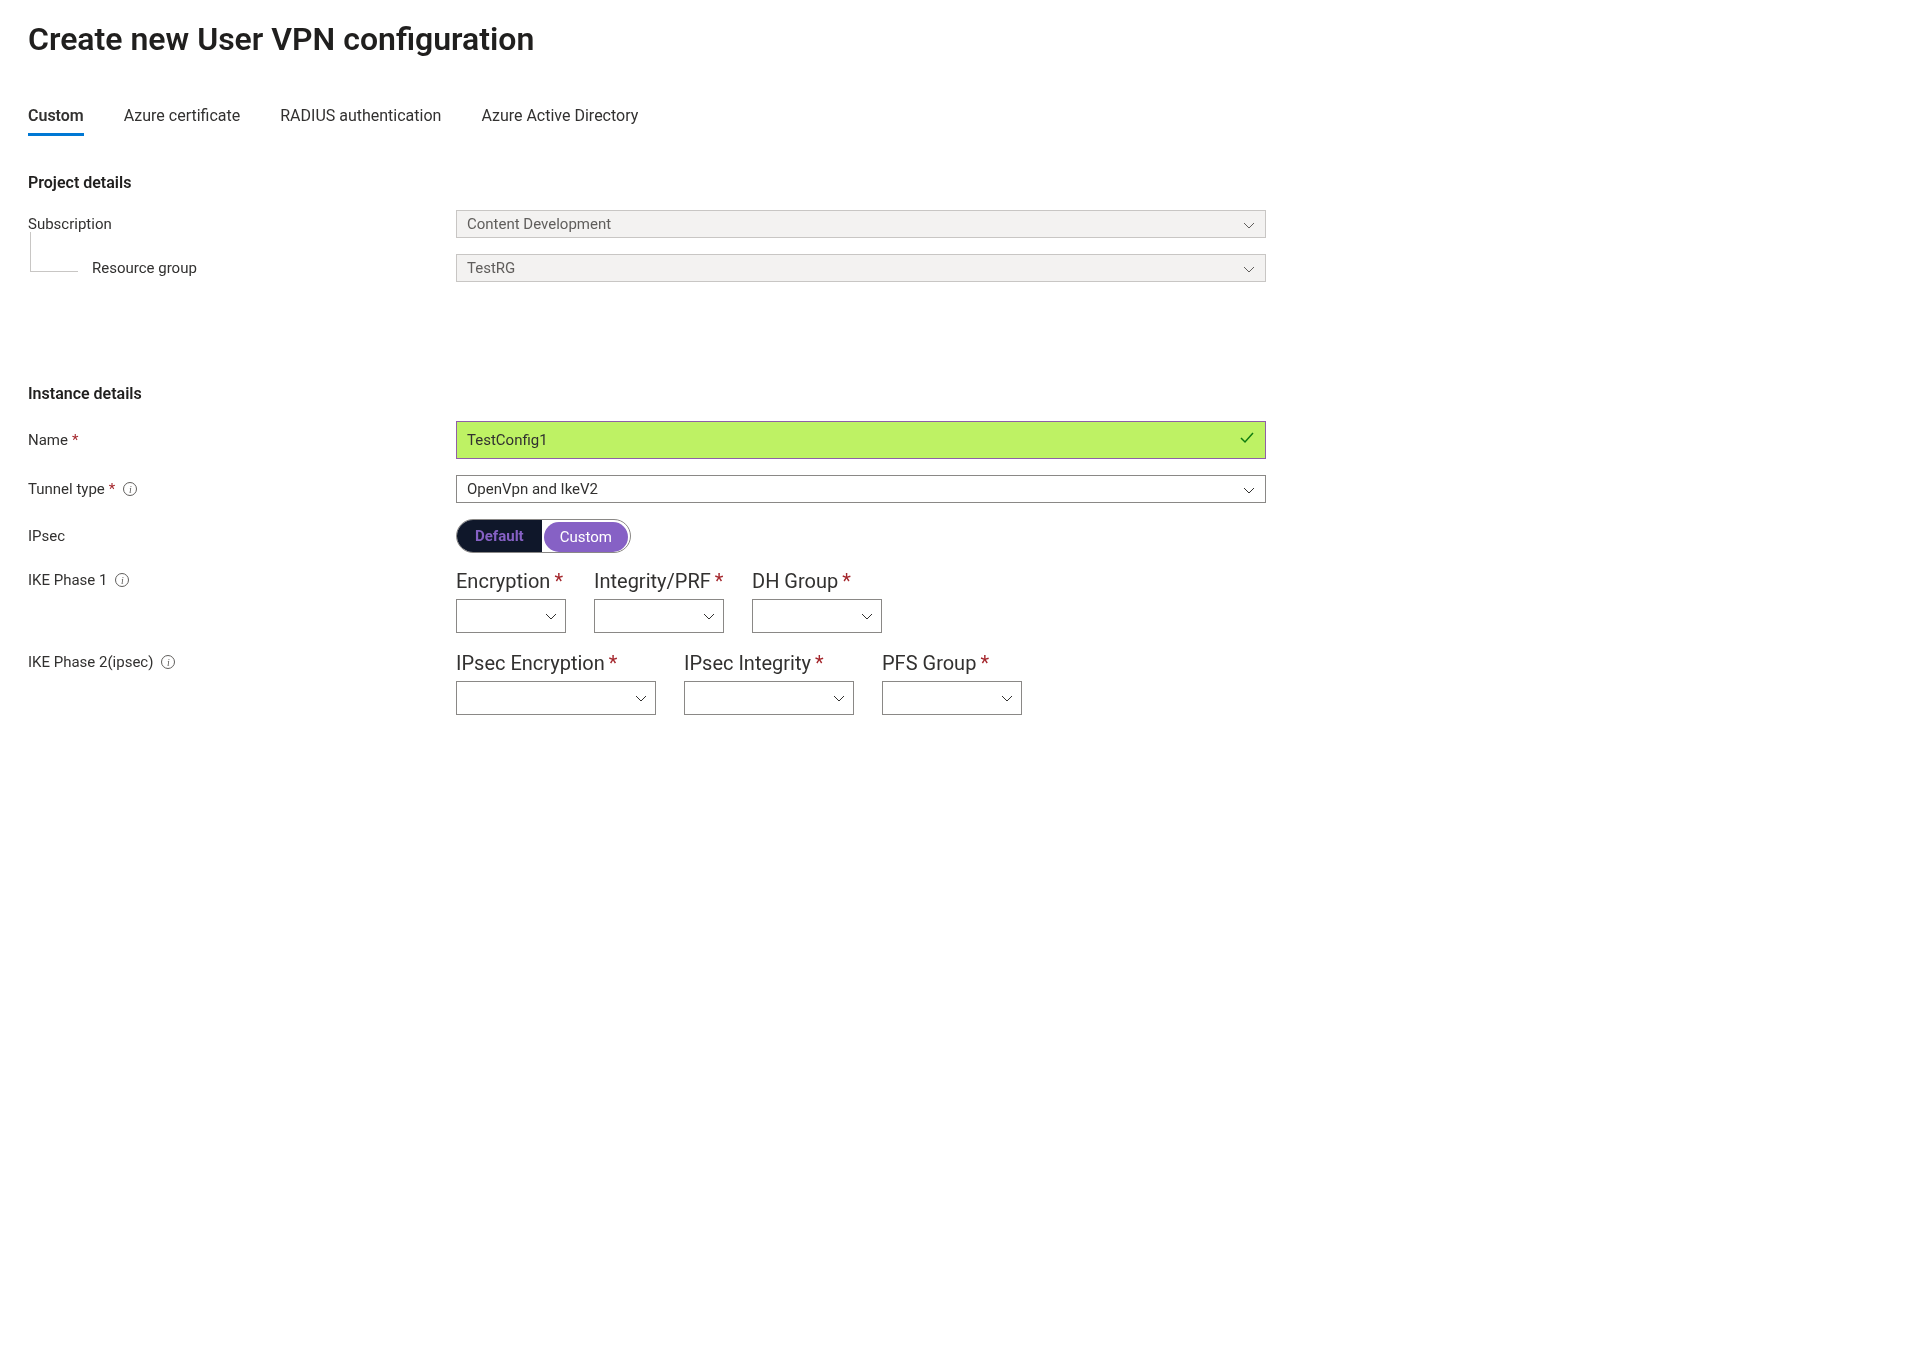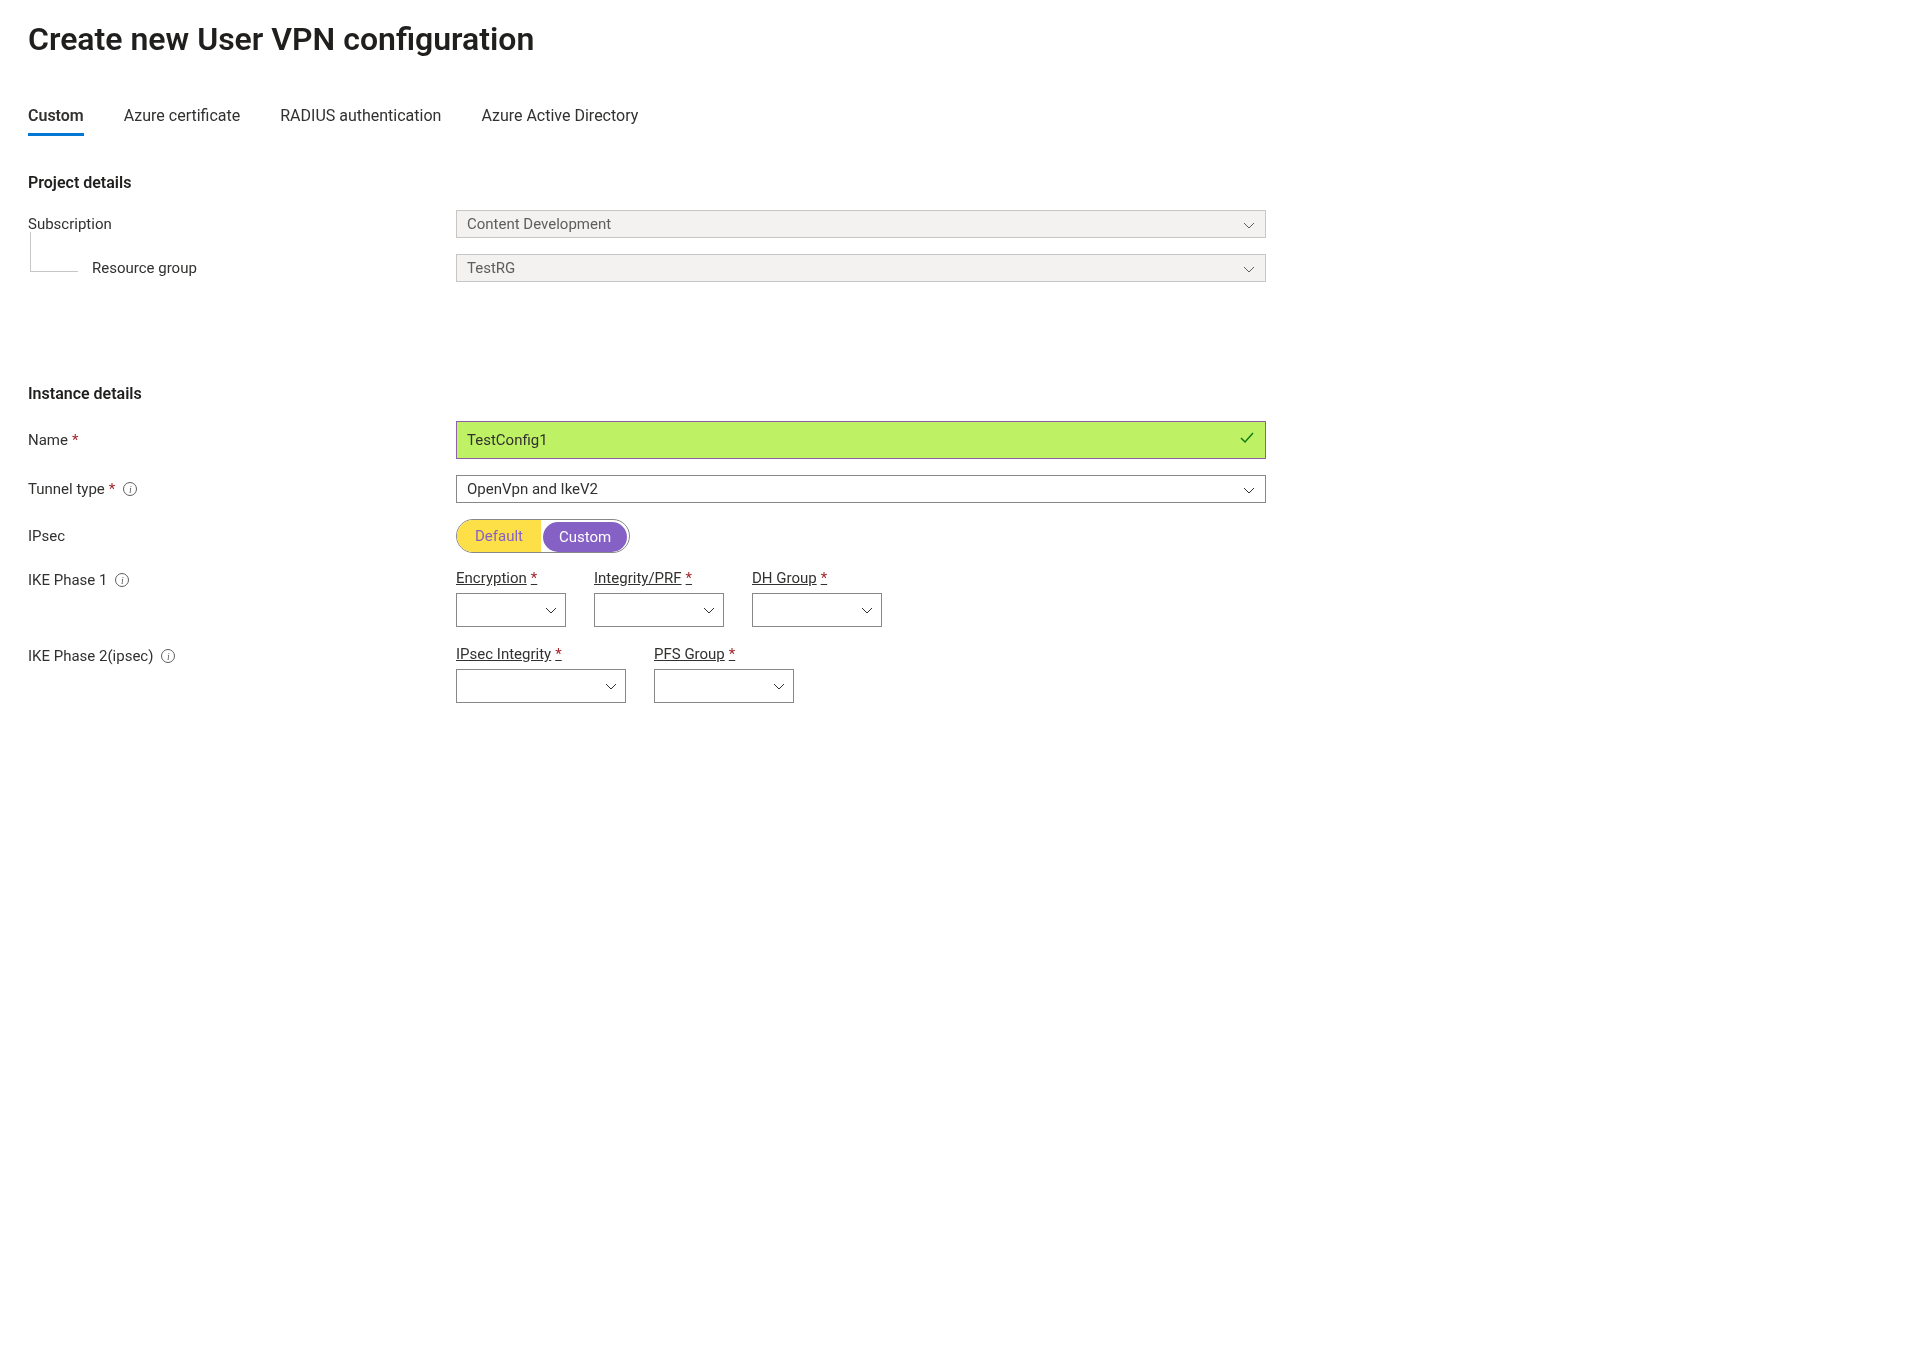--- a/index.html
+++ b/index.html
@@ -116,28 +116,28 @@
       overflow: hidden;
       height: 34px;
     }
     .toggle-opt {
       display: flex;
       align-items: center;
       padding: 0 18px;
       font-size: 15px;
       cursor: pointer;
     }
-    .toggle-opt.inactive { color: #8661c5; background:#fde047; }
+    .toggle-opt.inactive { color: #8661c5; background:#0f172a;font-weight:bold; }
     .toggle-opt.active { color:#fff; background:#8661c5; border-radius:999px; margin:2px; padding:0 16px; height:30px;}
     .small-selects {
       display: flex;
       gap: 28px;
     }
     .small-col { display:flex; flex-direction:column; }
-    .small-label { font-size:15px; color:#323130; margin-bottom:6px;text-decoration:underline; }
+    .small-label { font-size:20px; color:#323130; margin-bottom:6px; }
     .small-label .req { color:#a4262c; margin-left:4px;}
     .small-select {
       height: 34px;
       border: 1px solid #8a8886;
       background:#fff;
       display:flex;
       align-items:center;
       justify-content:flex-end;
       padding: 0 8px;
     }
@@ -288,20 +288,30 @@
 
 <div class="form-row" style="align-items:flex-start; margin-top:18px;">
   <div class="label-col" style="padding-top:2px;">
     <span>IKE Phase 2(ipsec)</span>
     <span class="info">i</span>
   </div>
   <div class="field-col">
     <div class="small-selects">
       <div class="small-col">
         <div class="small-label">
+          <span>IPsec Encryption</span><span class="req">*</span>
+        </div>
+        <div class="small-select w200">
+          <span class="chevron"><svg viewBox="0 0 12 12">
+                <path d="M1 3 L6 8 L11 3" stroke="#323130" stroke-width="1" fill="none"></path>
+              </svg></span>
+        </div>
+      </div>
+      <div class="small-col">
+        <div class="small-label">
           <span>IPsec Integrity</span><span class="req">*</span>
         </div>
         <div class="small-select w170">
           <span class="chevron"><svg viewBox="0 0 12 12">
                 <path d="M1 3 L6 8 L11 3" stroke="#323130" stroke-width="1" fill="none"></path>
               </svg></span>
         </div>
       </div>
       <div class="small-col">
         <div class="small-label">

